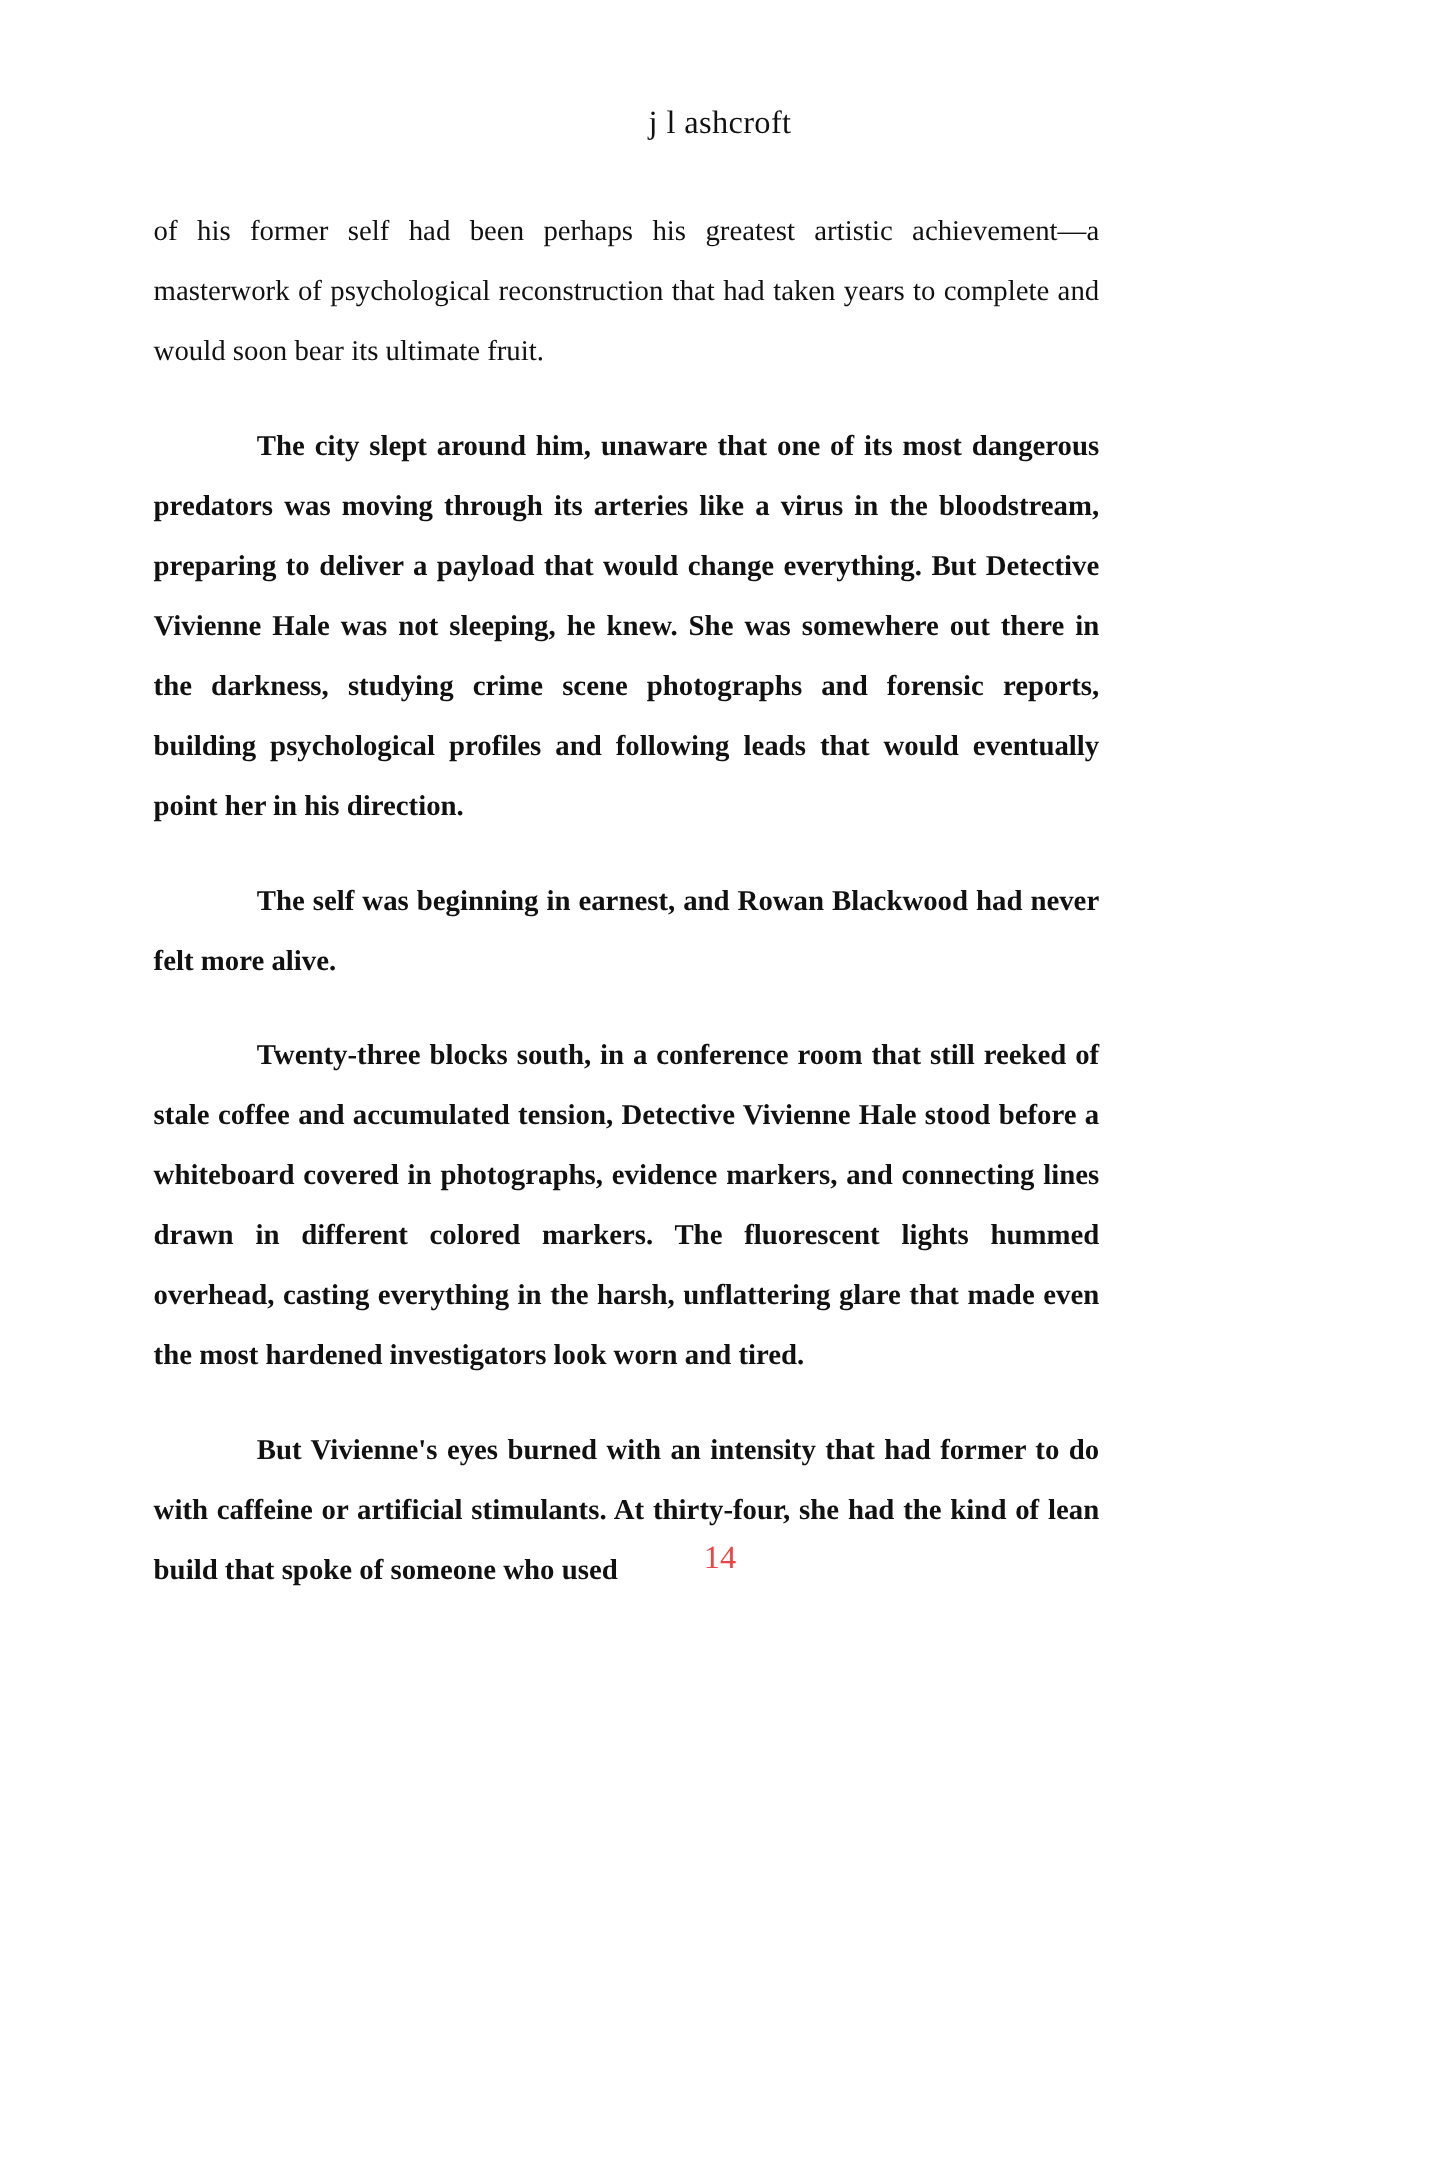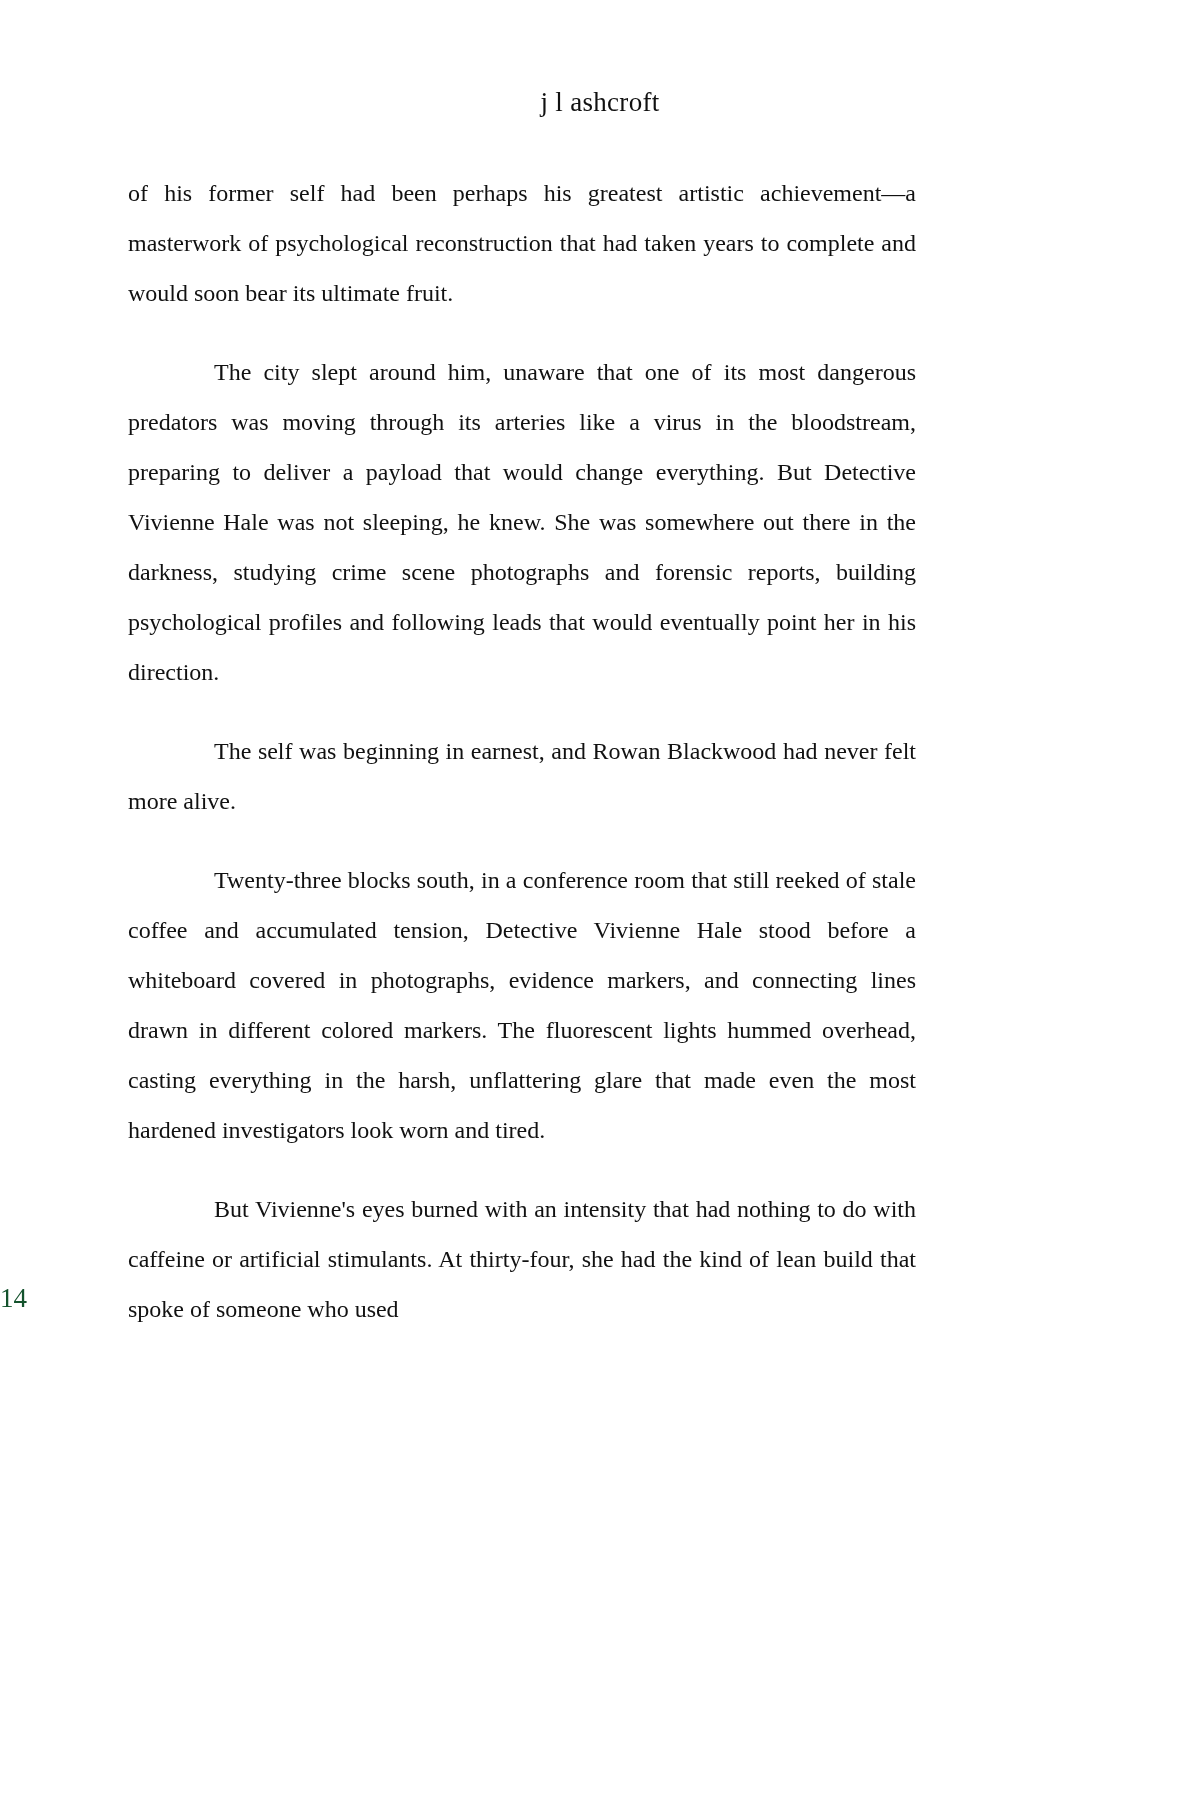--- a/index.html
+++ b/index.html
@@ -46,41 +46,42 @@
     text-align: justify;
     text-justify: inter-word;
     color: #111111;
     hyphens: none;
   }
   p.body-text + p.body-text {
     margin-top: 29px;
   }
   p.indented {
     text-indent: 86px;
+    font-weight: bold;
   }
   .page-number {
     position: absolute;
     bottom: 150px;
     left: 0;
     width: 1200px;
-    text-align: left;
+    text-align: center;
     font-size: 27px;
-    color: #14532d;
+    color: #ef4444;
   }
 </style>
 </head>
 <body>
 
 <div class="page">
 
   <div class="running-header">j l ashcroft</div>
 
   <div class="content">
     <p class="body-text">of his former self had been perhaps his greatest artistic achievement—a masterwork of psychological reconstruction that had taken years to complete and would soon bear its ultimate fruit.</p>
     <p class="body-text indented">The city slept around him, unaware that one of its most dangerous predators was moving through its arteries like a virus in the bloodstream, preparing to deliver a payload that would change everything. But Detective Vivienne Hale was not sleeping, he knew. She was somewhere out there in the darkness, studying crime scene photographs and forensic reports, building psychological profiles and following leads that would eventually point her in his direction.</p>
     <p class="body-text indented">The self was beginning in earnest, and Rowan Blackwood had never felt more alive.</p>
     <p class="body-text indented">Twenty-three blocks south, in a conference room that still reeked of stale coffee and accumulated tension, Detective Vivienne Hale stood before a whiteboard covered in photographs, evidence markers, and connecting lines drawn in different colored markers. The fluorescent lights hummed overhead, casting everything in the harsh, unflattering glare that made even the most hardened investigators look worn and tired.</p>
-    <p class="body-text indented">But Vivienne's eyes burned with an intensity that had nothing to do with caffeine or artificial stimulants. At thirty-four, she had the kind of lean build that spoke of someone who used</p>
+    <p class="body-text indented">But Vivienne's eyes burned with an intensity that had former to do with caffeine or artificial stimulants. At thirty-four, she had the kind of lean build that spoke of someone who used</p>
   </div>
 
   <div class="page-number">14</div>
 
 </div>
 
 </body></html>

